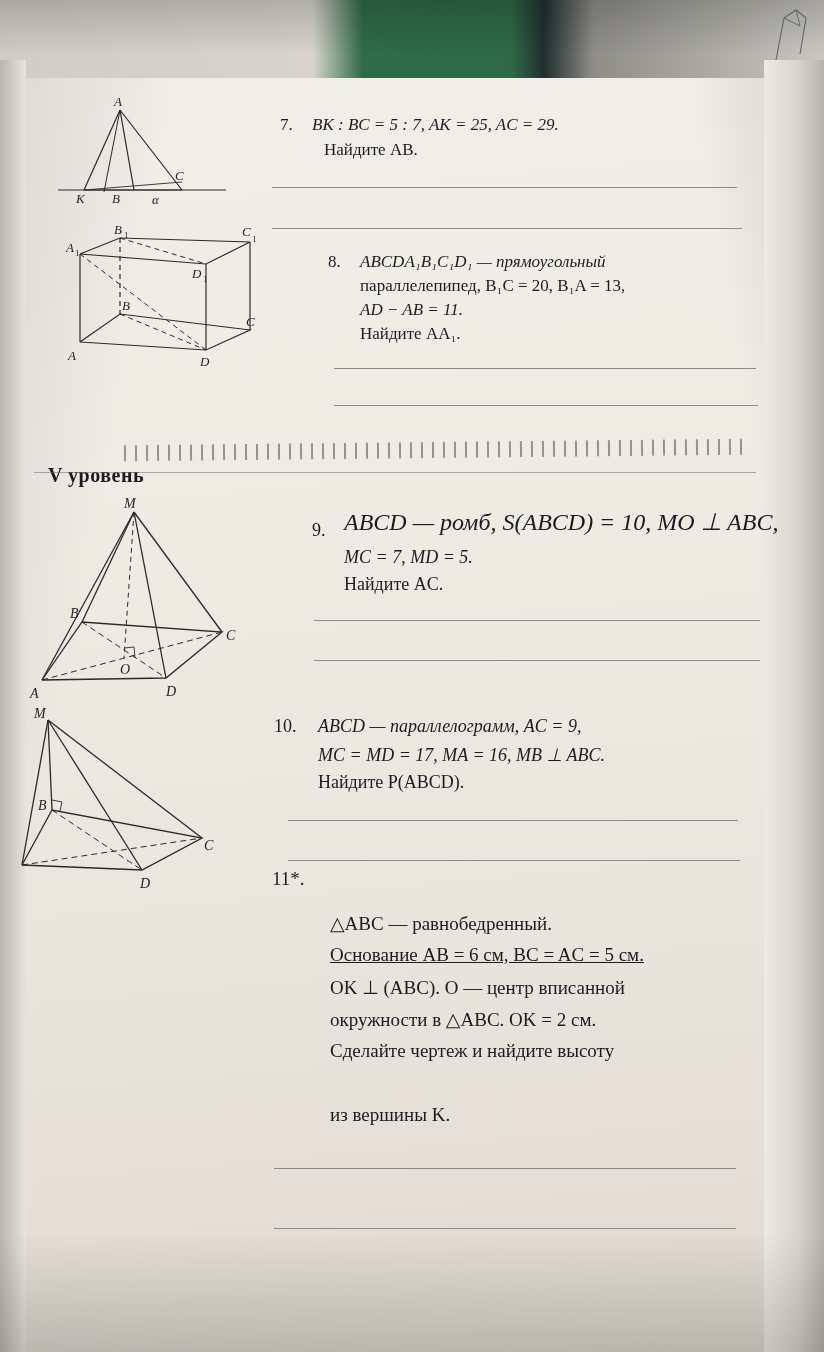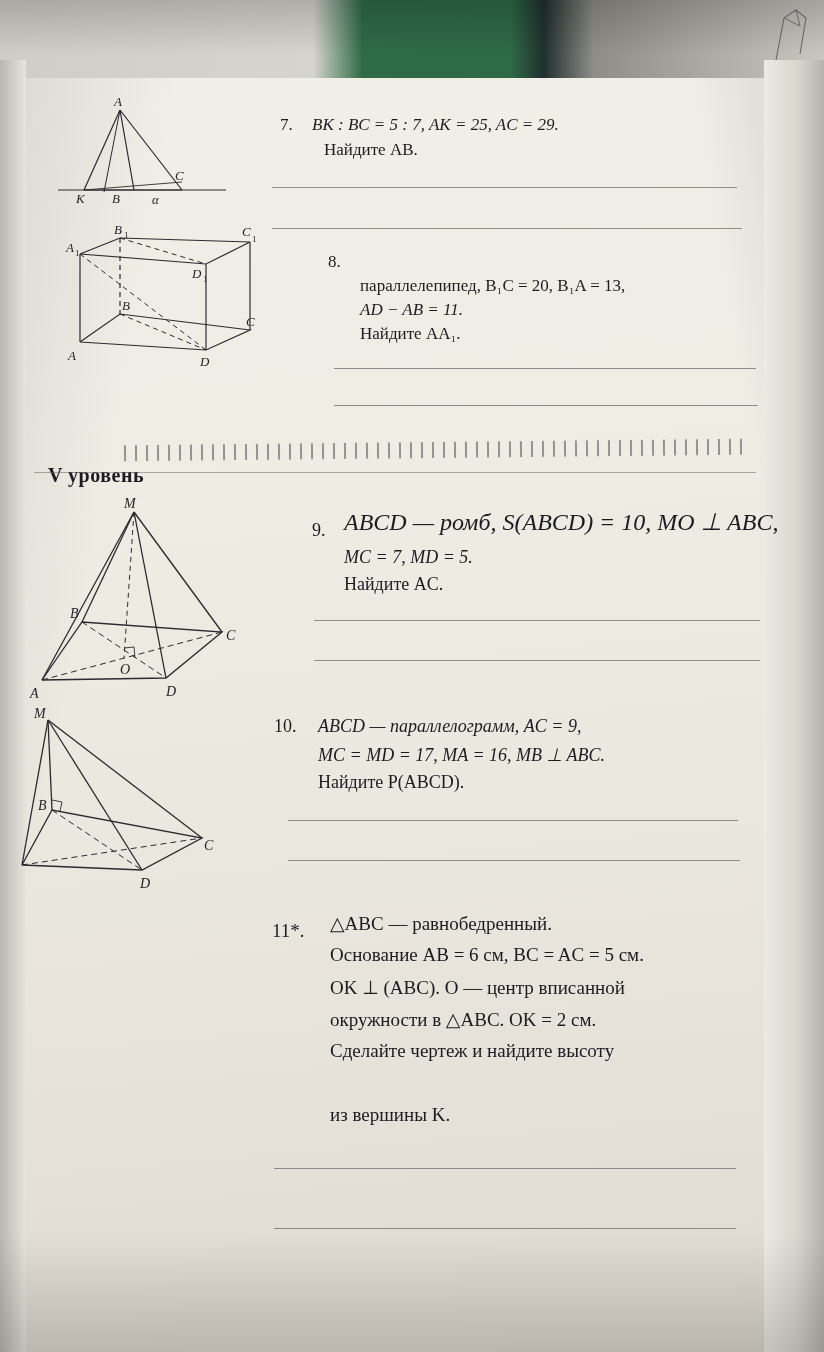--- a/index.html
+++ b/index.html
@@ -122,20 +122,21 @@
       <text x="192" y="10" font-size="9" fill="#23232a">1</text>
     <text class="figlabel" x="132" y="46" font-size="13" fill="#23232a">D</text>
       <text x="143" y="50" font-size="9" fill="#23232a">1</text>
     <text class="figlabel" x="8" y="128" font-size="13" fill="#23232a">A</text>
     <text class="figlabel" x="62" y="78" font-size="13" fill="#23232a">B</text>
     <text class="figlabel" x="186" y="94" font-size="13" fill="#23232a">C</text>
     <text class="figlabel" x="140" y="134" font-size="13" fill="#23232a">D</text>
   </svg>
 
   <div class="txt blurry" style="left:304px;top:192px;font-size:17px;">8.</div>
+  <div class="txt it blurry" style="left:336px;top:192px;font-size:17px;white-space:nowrap;">ABCDA₁B₁C₁D₁ — прямоугольный</div>
   <div class="txt blurry" style="left:336px;top:216px;font-size:17px;white-space:nowrap;">параллелепипед, B₁C = 20, B₁A = 13,</div>
   <div class="txt it blurry" style="left:336px;top:240px;font-size:17px;white-space:nowrap;">AD − AB = 11.</div>
   <div class="txt blurry" style="left:336px;top:264px;font-size:17px;white-space:nowrap;">Найдите AA₁.</div>
 
   <div class="rule" style="left:310px;top:308px;width:422px;"></div>
   <div class="rule" style="left:310px;top:345px;width:424px;"></div>
 
   <div class="txt bold" style="left:24px;top:372px;font-size:20px;letter-spacing:.5px;margin-top:32px;">V уровень</div>
   <div id="dots"></div>
   <div class="rule" style="left:10px;top:412px;width:722px;opacity:.55;"></div>
@@ -191,23 +192,23 @@
   </svg>
 
   <div class="txt" style="left:250px;top:656px;font-size:18px;font-family:Liberation Serif, serif;">10.</div>
   <div class="txt it" style="left:294px;top:656px;font-size:18px;white-space:nowrap;">ABCD — параллелограмм, AC = 9,</div>
   <div class="txt it" style="left:294px;top:684px;font-size:18px;white-space:nowrap;">MC = MD = 17, MA = 16, MB ⊥ ABC.</div>
   <div class="txt" style="left:294px;top:712px;font-size:18px;white-space:nowrap;">Найдите P(ABCD).</div>
 
   <div class="rule" style="left:264px;top:760px;width:450px;"></div>
   <div class="rule" style="left:264px;top:800px;width:452px;"></div>
 
-  <div class="txt" style="left:248px;top:860px;font-size:19px;">11*.</div>
+  <div class="txt" style="left:248px;top:808px;font-size:19px;">11*.</div>
   <div class="txt" style="left:306px;top:852px;font-size:19px;white-space:nowrap;text-align:center;">△ABC — равнобедренный.</div>
-  <div class="txt" style="left:306px;top:884px;font-size:19px;white-space:nowrap;">Основание AB = 6 см, BC = AC = 5 см.</div>
+  <div class="txt" style="left:306px;top:884px;font-size:19px;white-space:nowrap;text-decoration:underline;">Основание AB = 6 см, BC = AC = 5 см.</div>
   <div class="txt" style="left:306px;top:916px;font-size:19px;white-space:nowrap;">OK ⊥ (ABC). O — центр вписанной</div>
   <div class="txt" style="left:306px;top:948px;font-size:19px;white-space:nowrap;">окружности в △ABC. OK = 2 см.</div>
   <div class="txt" style="left:306px;top:980px;font-size:19px;white-space:nowrap;">Сделайте чертеж и найдите высоту</div>
   <div class="txt" style="left:306px;top:1044px;font-size:19px;white-space:nowrap;">из вершины K.</div>
 
   <div class="rule" style="left:250px;top:1108px;width:462px;"></div>
   <div class="rule" style="left:250px;top:1168px;width:462px;"></div>
 
 </div>
 

